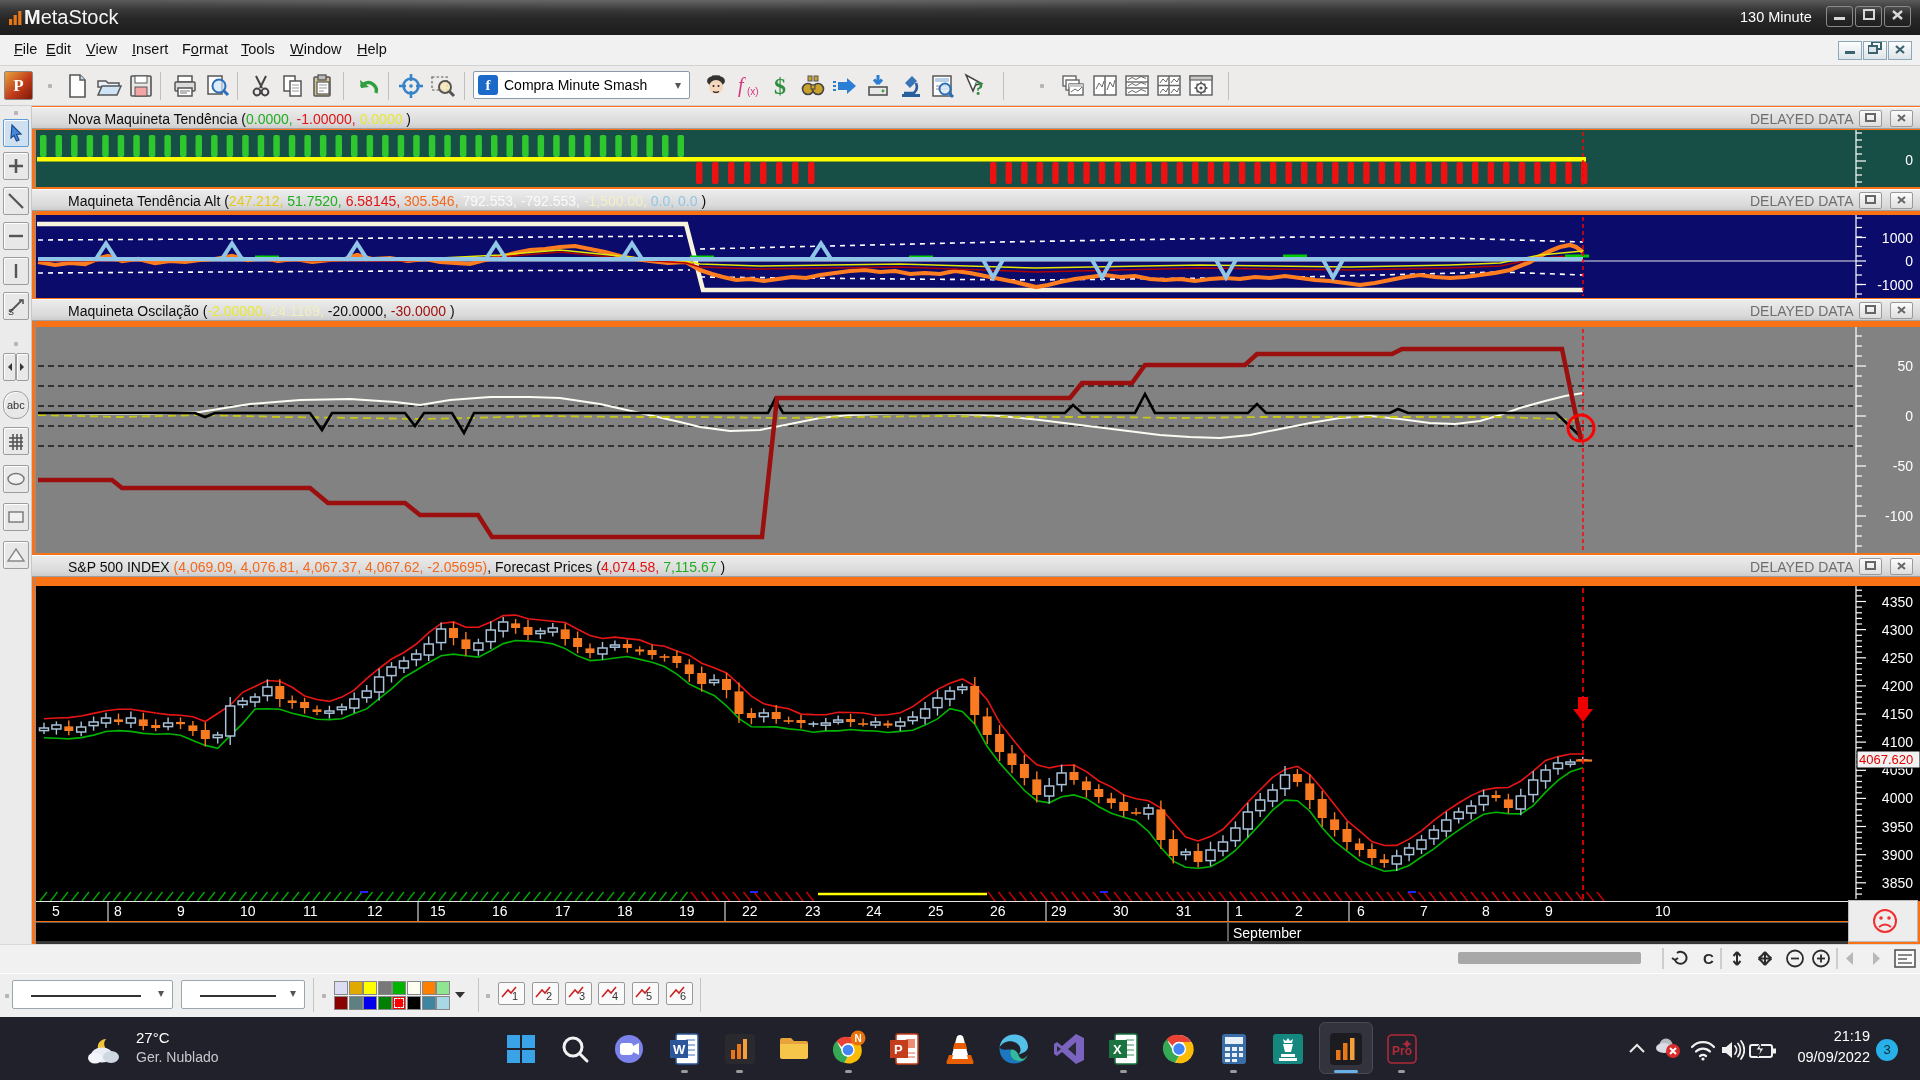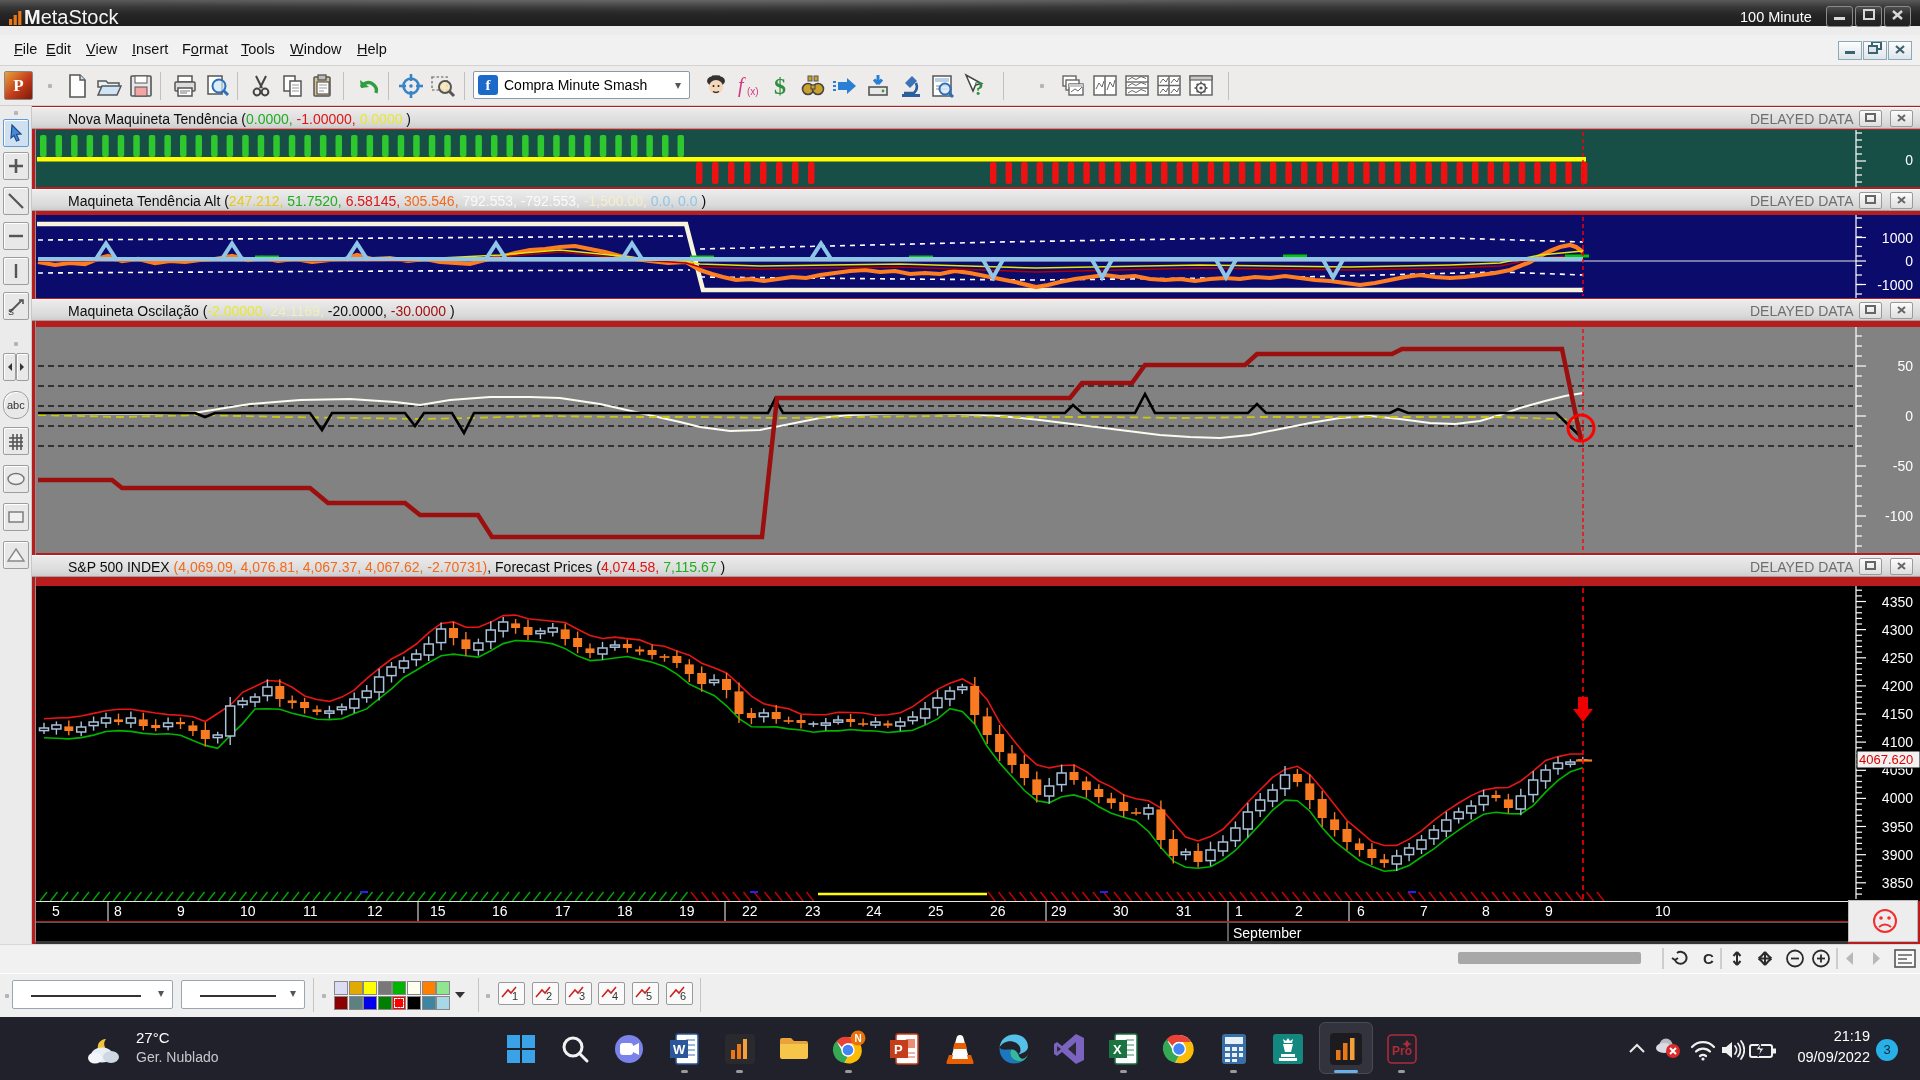--- a/index.html
+++ b/index.html
@@ -1,37 +1,37 @@
 <!DOCTYPE html>
 <html><head><meta charset="utf-8"><style>
 *{margin:0;padding:0;box-sizing:border-box}
 body{width:1920px;height:1080px;overflow:hidden;font-family:"Liberation Sans",sans-serif;background:#ececec;position:relative}
 .abs{position:absolute}
-#titlebar{left:0;top:0;width:1920px;height:26px;background:linear-gradient(#5a5a5a 0%,#383838 28%,#262626 55%,#1c1c1c 100%);color:#fff}
+#titlebar{left:0;top:0;width:1920px;height:35px;background:linear-gradient(#5a5a5a 0%,#383838 28%,#262626 55%,#1c1c1c 100%);color:#fff}
 #titlebar .shine{position:absolute;left:0;top:0;width:100%;height:16px;background:radial-gradient(ellipse 1200px 60px at 35% -30px,rgba(255,255,255,.25),rgba(255,255,255,0) 70%)}
 .mslogo{position:absolute;left:8px;top:6px;font-size:20px;color:#f4f4f4;letter-spacing:0}
 .mslogo b{font-weight:bold}
 #wintitle{position:absolute;left:712px;top:9px;font-size:14.5px;color:#fff}
 #interval{position:absolute;left:1740px;top:9px;font-size:14.5px;color:#fff}
 .wbtn{position:absolute;top:6px;width:27px;height:21px;background:linear-gradient(#4e4e4e,#2a2a2a 45%,#1f1f1f);border:1px solid #8a8a8a;border-radius:3px;color:#ddd;text-align:center;font-size:12px;line-height:19px}
 #menubar{left:0;top:35px;width:1920px;height:31px;background:#f1f1f1;border-bottom:1px solid #d2d2d2}
 .menu{position:absolute;top:41px;font-size:14.5px;color:#101010}
 .menu u{text-decoration:underline}
 .mdib{position:absolute;top:41px;width:24px;height:19px;background:linear-gradient(#fdfdfd,#dde5ea);border:1px solid #8fa8b8;text-align:center;color:#3a5f70;font-size:11px;line-height:17px;font-weight:bold}
 #toolbar{left:0;top:66px;width:1920px;height:40px;background:#eeeceb;border-bottom:1px solid #cfcfcf}
 .tsep{position:absolute;top:72px;width:1px;height:28px;background:#c0c0c0}
 .grip{position:absolute;width:4px;height:4px;background:#b5b5b5;border-radius:1px}
 #combo{position:absolute;left:473px;top:71px;width:217px;height:28px;background:#fff;border:1px solid #8a9aa8;border-radius:2px;font-size:14px;color:#000;line-height:26px}
 #combo .ficon{position:absolute;left:4px;top:3px;width:20px;height:20px;background:#1b6ac9;border-radius:3px;color:#fff;font-size:15px;font-weight:bold;text-align:center;line-height:20px;font-family:"Liberation Serif",serif}
 #combo .ctext{position:absolute;left:30px;top:0}
 #combo .chev{position:absolute;right:8px;top:0;color:#555;font-size:12px}
 #sidebar{left:0;top:106px;width:32px;height:841px;background:#ebebeb;border-right:1px solid #c8c8c8}
 .sbtn{position:absolute;left:3px;width:26px;height:28px;background:#e8e8e8;border:1px solid #9d9d9d;border-radius:2px;box-shadow:inset 1px 1px 0 #fff}
 .sbtn svg{display:block;margin:3px auto 0}
-#chartwin{left:32px;top:106px;width:1888px;height:841px;background:#b91c1c}
+#chartwin{left:32px;top:106px;width:1888px;height:841px;background:#f97316}
 .phead{position:absolute;left:0;width:1888px;background:linear-gradient(#ececec,#dadada 75%,#cdcdcd);border-top:1px solid #fbfbfb;border-bottom:1px solid #9f9f9f;font-size:14px;color:#0d0d0d}
 .phead .t{position:absolute;left:36px;top:3px;white-space:pre}
 .phead .dd{position:absolute;left:1718px;top:3px;color:#6e6e6e}
 .hbtn{position:absolute;top:3px;width:23px;height:17px;background:linear-gradient(#fcfcfc,#dedede);border:1px solid #9a9a9a;border-radius:2px;color:#555;font-size:10px;text-align:center;line-height:15px;font-weight:bold}
 .psvg{position:absolute;left:-32px;width:1920px}
 #dateaxis{position:absolute;left:4px;top:795px;width:1820px;height:20px;background:#000;border-top:1px solid #e8e8e8}
 #seprow{position:absolute;left:4px;top:816px;width:1820px;height:19px;background:#000;border-top:1px solid #555;color:#fff;font-size:14px}
 #smiley{position:absolute;left:1816px;top:794px;width:70px;height:42px;background:#ededed;border:1px solid #bbb}
 #scrollrow{left:0;top:944px;width:1920px;height:29px;background:#f1f1f1;border-top:1px solid #d8d8d8}
 #sthumb{position:absolute;left:1458px;top:952px;width:183px;height:12px;background:#a8a8a8;border-radius:2px}
@@ -48,21 +48,21 @@
 </style></head><body>
 
 <div class="abs" id="titlebar">
     <div class="shine"></div>
 <svg class="abs" style="left:9px;top:11px" width="14" height="15">
       <rect x="0" y="8" width="3.2" height="6" fill="#e87817"></rect>
       <rect x="4.6" y="4" width="3.2" height="10" fill="#e87817"></rect>
       <rect x="9.2" y="0" width="3.2" height="14" fill="#e87817"></rect>
     </svg>
 <div class="mslogo" style="left:24px"><b>M</b>etaStock</div>
-<div id="interval">100 Minute</div>
+<div id="interval">130 Minute</div>
 </div>
 <div class="wbtn" style="left:1826px"><svg width="11" height="9">
       <rect x="0" y="6" width="11" height="3" fill="#d8d8d8"></rect>
     </svg></div>
 <div class="wbtn" style="left:1855px"><svg width="12" height="11">
       <rect x="1" y="1" width="10" height="9" fill="none" stroke="#d8d8d8" stroke-width="2"></rect>
     </svg></div>
 <div class="wbtn" style="left:1884px"><svg width="11" height="10">
       <path d="M1,1 L10,9 M10,1 L1,9" stroke="#d8d8d8" stroke-width="2.4"></path>
     </svg></div>
@@ -569,21 +569,21 @@
       <line x1="1856" y1="169" x2="1862" y2="169" stroke="#fff" stroke-width="1.2"></line>
       <line x1="1856" y1="179" x2="1862" y2="179" stroke="#fff" stroke-width="1.2"></line>
       <line x1="1856" y1="189" x2="1866" y2="189" stroke="#fff" stroke-width="1.2"></line>
       <text x="1913" y="194" text-anchor="end" fill="#fff" font-size="14">-100</text>
       <line x1="1856" y1="199" x2="1862" y2="199" stroke="#fff" stroke-width="1.2"></line>
       <line x1="1856" y1="209" x2="1862" y2="209" stroke="#fff" stroke-width="1.2"></line>
       <line x1="1856" y1="219" x2="1862" y2="219" stroke="#fff" stroke-width="1.2"></line>
     </svg>
 
   <div class="phead" style="top:449px;height:22px">
-      <span class="t">S&amp;P 500 INDEX <span style="color:#f2691e">(4,069.09, 4,076.81, 4,067.37, 4,067.62, -2.70731)</span>, Forecast Prices (<span style="color:#e01414">4,074.58,</span> <span style="color:#1fae1f">7,115.67</span> )</span>
+      <span class="t">S&amp;P 500 INDEX <span style="color:#f2691e">(4,069.09, 4,076.81, 4,067.37, 4,067.62, -2.05695)</span>, Forecast Prices (<span style="color:#e01414">4,074.58,</span> <span style="color:#1fae1f">7,115.67</span> )</span>
       <span class="dd">DELAYED DATA</span>
     </div>
   <div class="hbtn" style="left:1827px;top:452px"><svg width="11" height="9">
         <rect x="1" y="1" width="9" height="7" fill="none" stroke="#666" stroke-width="2"></rect>
       </svg></div>
   <div class="hbtn" style="left:1858px;top:452px"><svg width="9" height="8">
         <path d="M1,1 L8,7 M8,1 L1,7" stroke="#666" stroke-width="2"></path>
       </svg></div>
   <svg class="psvg" style="top:480px" height="315" viewBox="0 0 1920 315">
       <rect x="36" y="0" width="1884" height="315" fill="#000"></rect>

